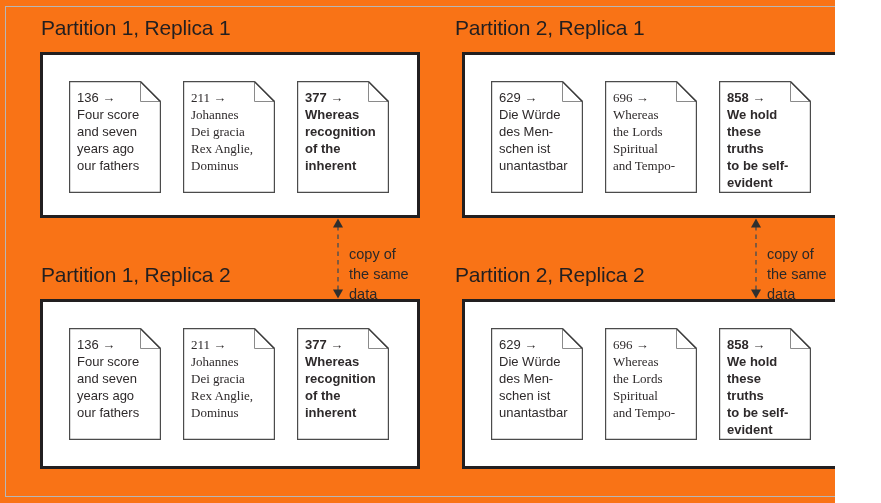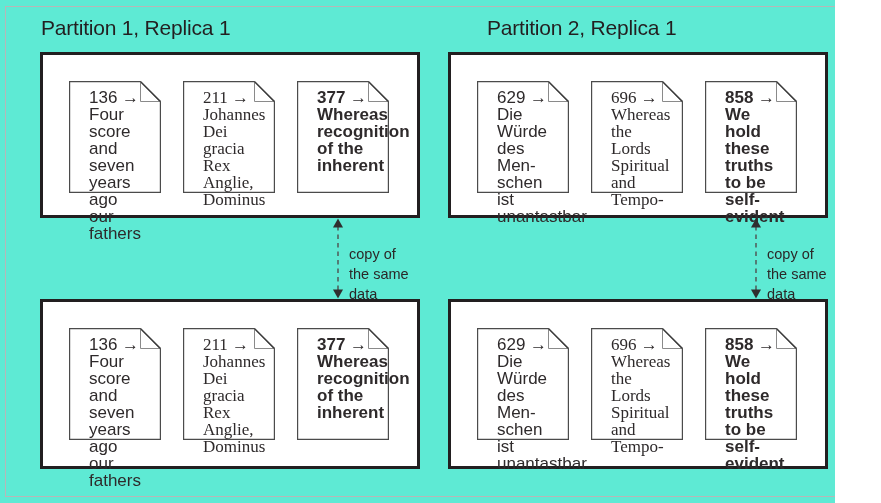--- a/index.html
+++ b/index.html
@@ -1,20 +1,20 @@
 <!DOCTYPE html>
 <html><head>
 <meta charset="utf-8">
 <style>
   html, body { margin: 0; padding: 0; background: #ffffff; }
   .page {
     position: relative;
     width: 835px;
     height: 503px;
-    background: #5eead4;
+    background: #f97316;
     font-family: "Liberation Sans", sans-serif;
     color: #2e2a2b;
     overflow: hidden;
   }
   .frame {
     position: absolute;
     left: 5px; top: 6px;
     width: 868px; height: 489px;
     border: 1px solid #b7b7b7;
     pointer-events: none;
@@ -30,43 +30,42 @@
   .panel-box {
     position: absolute;
     box-sizing: border-box;
     width: 380px;
     border: 3px solid #221f20;
     background: #ffffff;
   }
   .box-top { top: 52px; height: 166px; }
   .box-bottom { top: 299px; height: 170px; }
   .col-left { left: 40px; }
-  .col-right { left: 448px; }
+  .col-right { left: 462px; }
   .title-top { top: 15px; }
   .title-bottom { top: 262px; }
   .title-col-left { left: 41px; }
-  .title-col-right { left: 455px; margin-left: 32px; }
+  .title-col-right { left: 455px; }
 
   .doc {
     position: absolute;
     top: 26px;
     width: 92px;
     height: 112px;
   }
   .doc-pos-0 { left: 26px; }
   .doc-pos-1 { left: 140px; font-family: Liberation Serif, serif; }
   .doc-pos-2 { left: 254px; font-weight: bold; }
   .doc-shape { position: absolute; left: 0; top: 0; }
   .doc-text {
     position: relative;
     padding: 8px 18px 0 8px;
-    font-size: 17px;
+    font-size: 13px;
     line-height: 17px;
     color: #2e2a2b;
-    margin-left: 12px;
   }
   .doc-key { white-space: nowrap; }
   .doc-body { white-space: pre-line; }
 
   .connector { position: absolute; }
   .connector-label {
     position: absolute;
     top: 244px;
     font-size: 14.5px;
     line-height: 20px;
@@ -79,20 +78,22 @@
   .conn-2 { left: 748px; top: 218px; }
 </style>
 </head>
 <body>
 
 <div class="page">
   <div class="frame"></div>
 
   <div class="panel-title title-top title-col-left">Partition 1, Replica 1</div>
   <div class="panel-title title-top title-col-right">Partition 2, Replica 1</div>
+  <div class="panel-title title-bottom title-col-left">Partition 1, Replica 2</div>
+  <div class="panel-title title-bottom title-col-right">Partition 2, Replica 2</div>
 
   <div class="panel-box box-top col-left">
     <div class="doc doc-pos-0">
       <svg class="doc-shape" width="92" height="112" viewBox="0 0 92 112">
         <path d="M0.6,0.6 H71.5 L91.4,20.5 V111.4 H0.6 Z" fill="#ffffff" stroke="#4b4b4b" stroke-width="1.2"></path>
         <path d="M71.5,0.6 V20.5 H91.4" fill="none" stroke="#8a8a8a" stroke-width="1"></path>
         <path d="M71.5,0.6 L91.4,20.5" fill="none" stroke="#3a3a3a" stroke-width="1.3"></path>
       </svg>
       <div class="doc-text">
         <div class="doc-key">136 →</div>

